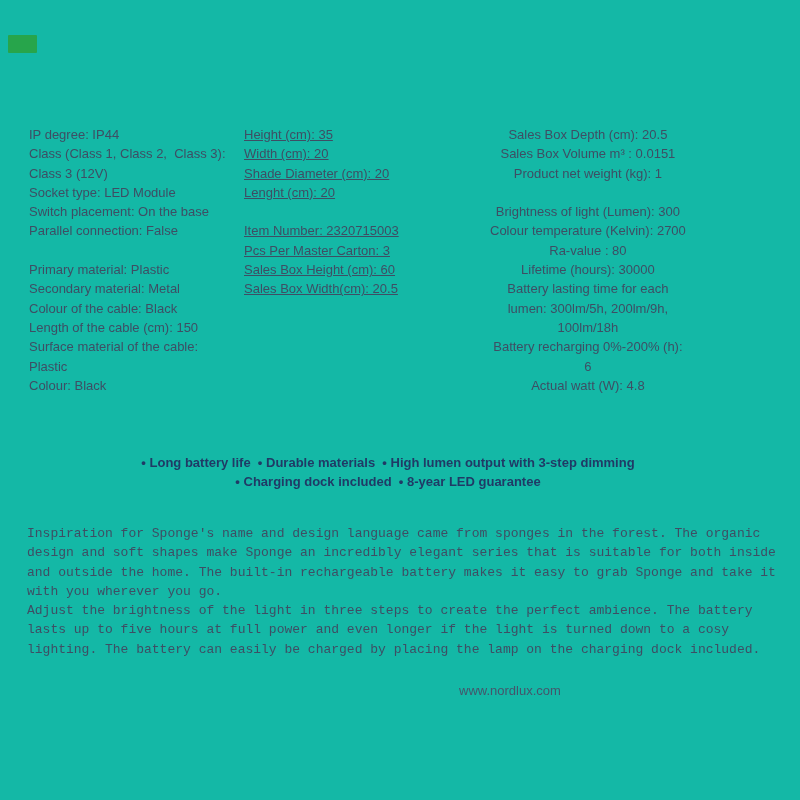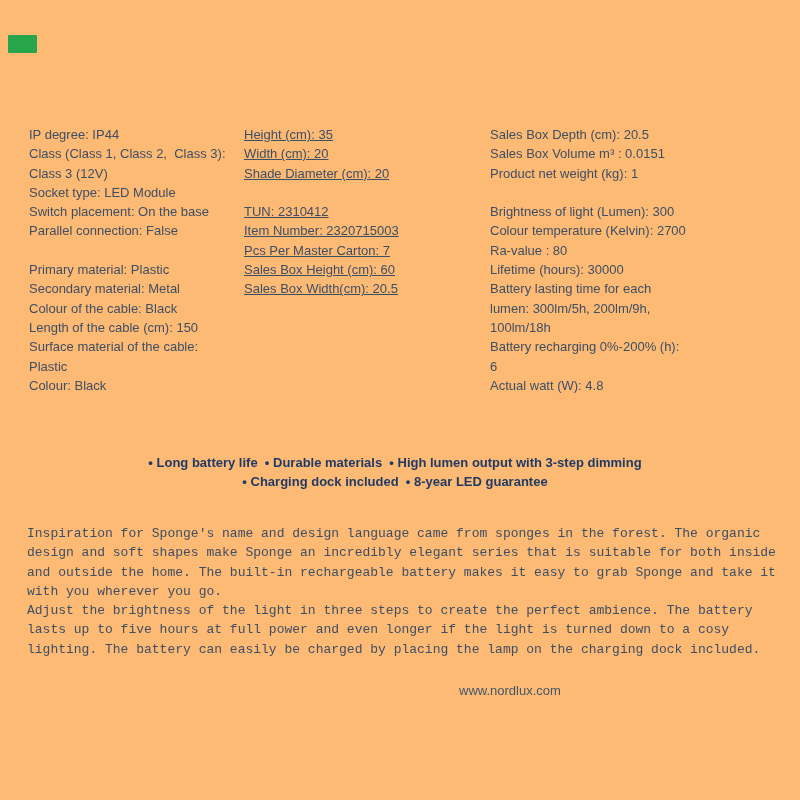--- a/index.html
+++ b/index.html
@@ -4,21 +4,21 @@
 <style>
   html, body {
     margin: 0;
     padding: 0;
     background: #ffffff;
   }
   .page {
     position: relative;
     width: 800px;
     height: 800px;
-    background: #fdba74;
+    background: #14b8a6;
     font-family: "Liberation Sans", sans-serif;
     color: #3e4e64;
     overflow: hidden;
   }
   .badge {
     position: absolute;
     left: 8px;
     top: 35px;
     width: 29px;
     height: 18px;
@@ -30,31 +30,30 @@
     top: 125px;
     font-size: 13px;
   }
   .col .line {
     height: 19.3px;
     line-height: 19.3px;
     white-space: pre;
   }
   #col-left   { left: 29px;  }
   #col-middle { left: 244px; text-decoration: underline; }
-  #col-right  { left: 490px; }
+  #col-right  { left: 490px; text-align: center; }
   .features {
     position: absolute;
     top: 453px;
     left: 0;
     width: 776px;
     text-align: center;
     font-size: 13px;
     font-weight: bold;
     color: #203a66;
-    padding-left: 7px;
   }
   .features .fline {
     height: 19.3px;
     line-height: 19.3px;
     white-space: pre;
   }
   .para {
     position: absolute;
     left: 27px;
     width: 756px;
@@ -96,24 +95,24 @@
       <div class="line">Length of the cable (cm): 150</div>
       <div class="line">Surface material of the cable:</div>
       <div class="line">Plastic</div>
       <div class="line">Colour: Black</div>
     </div>
 
   <div class="col" id="col-middle">
       <div class="line">Height (cm): 35</div>
       <div class="line">Width (cm): 20</div>
       <div class="line">Shade Diameter (cm): 20</div>
+      <div class="line">Lenght (cm): 20</div>
       <div class="line"></div>
-      <div class="line">TUN: 2310412</div>
       <div class="line">Item Number: 2320715003</div>
-      <div class="line">Pcs Per Master Carton: 7</div>
+      <div class="line">Pcs Per Master Carton: 3</div>
       <div class="line">Sales Box Height (cm): 60</div>
       <div class="line">Sales Box Width(cm): 20.5</div>
     </div>
 
   <div class="col" id="col-right">
       <div class="line">Sales Box Depth (cm): 20.5</div>
       <div class="line">Sales Box Volume m³ : 0.0151</div>
       <div class="line">Product net weight (kg): 1</div>
       <div class="line"></div>
       <div class="line">Brightness of light (Lumen): 300</div>

